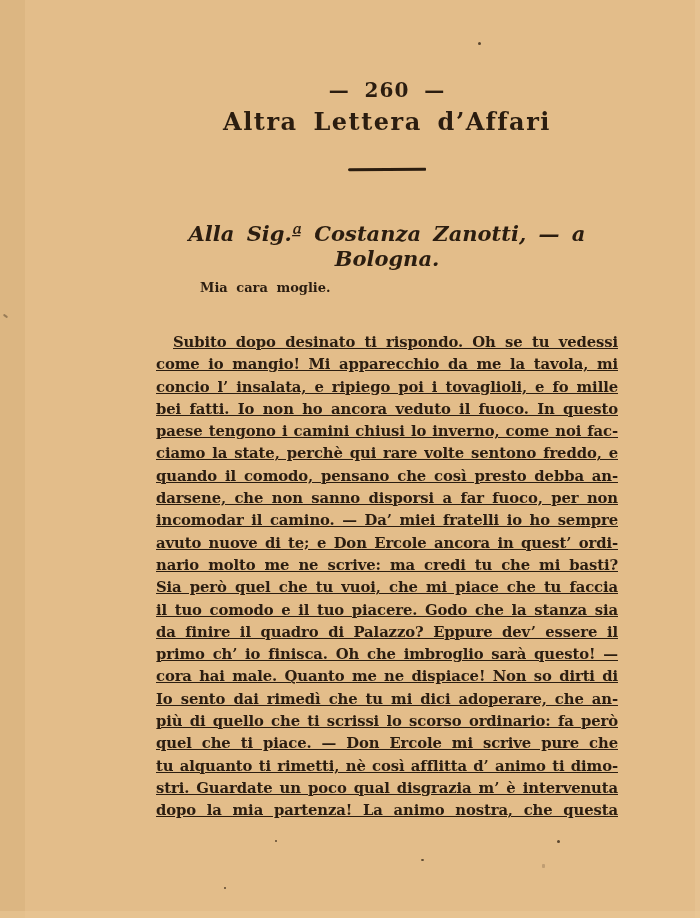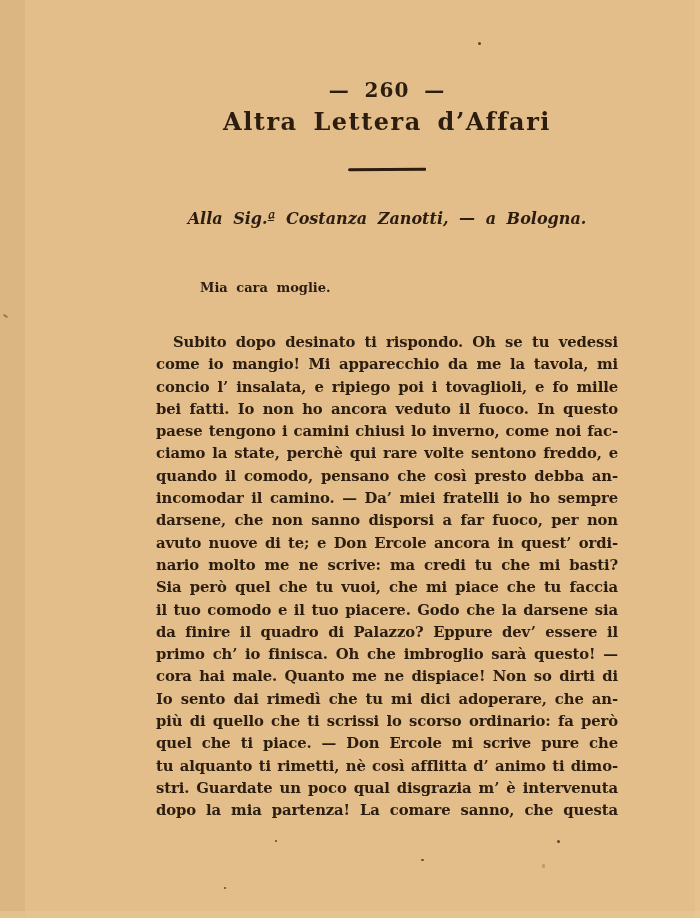--- a/index.html
+++ b/index.html
@@ -45,31 +45,31 @@
     letter-spacing:1.5px;word-spacing:6px;
   }
   .rule{
     position:absolute;top:168px;left:50%;
     transform:translateX(-50%) rotate(-0.4deg);
     width:78px;height:3px;
     background:var(--ink);
     border-radius:2px 1px 1px 2px;
   }
   .address{
-    position:absolute;top:209px;width:100%;
+    position:absolute;top:221px;width:100%;
     text-align:center;
     font-style:italic;font-weight:bold;
-    font-size:16px;word-spacing:5px;
+    font-size:21px;word-spacing:5px;
   }
   .salutation{
     position:absolute;top:280px;left:44px;
     font-weight:bold;font-size:13px;word-spacing:4px;
   }
   .body-text{
-    position:absolute;top:331px;left:0;width:100%;
+    position:absolute;top:331px;left:0;width:100%;text-decoration:underline;
   }
   .line{
     font-size:14.8px;font-weight:bold;
     line-height:22.3px;
     letter-spacing:-0.1px;word-spacing:-1px;
     text-align:justify;
     text-align-last:justify;
     -moz-text-align-last:justify;
   }
   .line.first{text-indent:17px;}
@@ -104,35 +104,35 @@
     <div class="salutation">Mia cara moglie.</div>
 
     <div class="body-text">
         <div class="line first">Subito dopo desinato ti rispondo. Oh se tu vedessi</div>
         <div class="line">come io mangio! Mi apparecchio da me la tavola, mi</div>
         <div class="line">concio l’ insalata, e ripiego poi i tovaglioli, e fo mille</div>
         <div class="line">bei fatti. Io non ho ancora veduto il fuoco. In questo</div>
         <div class="line">paese tengono i camini chiusi lo inverno, come noi fac-</div>
         <div class="line">ciamo la state, perchè qui rare volte sentono freddo, e</div>
         <div class="line">quando il comodo, pensano che così presto debba an-</div>
+        <div class="line">darsene, che non sanno disporsi a far fuoco, per non</div>
         <div class="line">incomodar il camino. — Da’ miei fratelli io ho sempre</div>
-        <div class="line">darsene, che non sanno disporsi a far fuoco, per non</div>
         <div class="line">avuto nuove di te; e Don Ercole ancora in quest’ ordi-</div>
         <div class="line">nario molto me ne scrive: ma credi tu che mi basti?</div>
         <div class="line">Sia però quel che tu vuoi, che mi piace che tu faccia</div>
-        <div class="line">il tuo comodo e il tuo piacere. Godo che la darsene sia</div>
+        <div class="line">il tuo comodo e il tuo piacere. Godo che la stanza sia</div>
         <div class="line">da finire il quadro di Palazzo? Eppure dev’ essere il</div>
         <div class="line">primo ch’ io finisca. Oh che imbroglio sarà questo! —</div>
         <div class="line">cora hai male. Quanto me ne dispiace! Non so dirti di</div>
         <div class="line">Io sento dai rimedì che tu mi dici adoperare, che an-</div>
         <div class="line">più di quello che ti scrissi lo scorso ordinario: fa però</div>
         <div class="line">quel che ti piace. — Don Ercole mi scrive pure che</div>
         <div class="line">tu alquanto ti rimetti, nè così afflitta d’ animo ti dimo-</div>
         <div class="line">stri. Guardate un poco qual disgrazia m’ è intervenuta</div>
-        <div class="line">dopo la mia partenza! La comare sanno, che questa</div>
+        <div class="line">dopo la mia partenza! La animo nostra, che questa</div>
       </div>
   </div>
 
   <div class="speck s1"></div>
   <div class="speck s2"></div>
   <div class="speck s3"></div>
   <div class="speck s4"></div>
   <div class="speck s5"></div>
   <div class="speck s6"></div>
   <div class="speck s7"></div>

